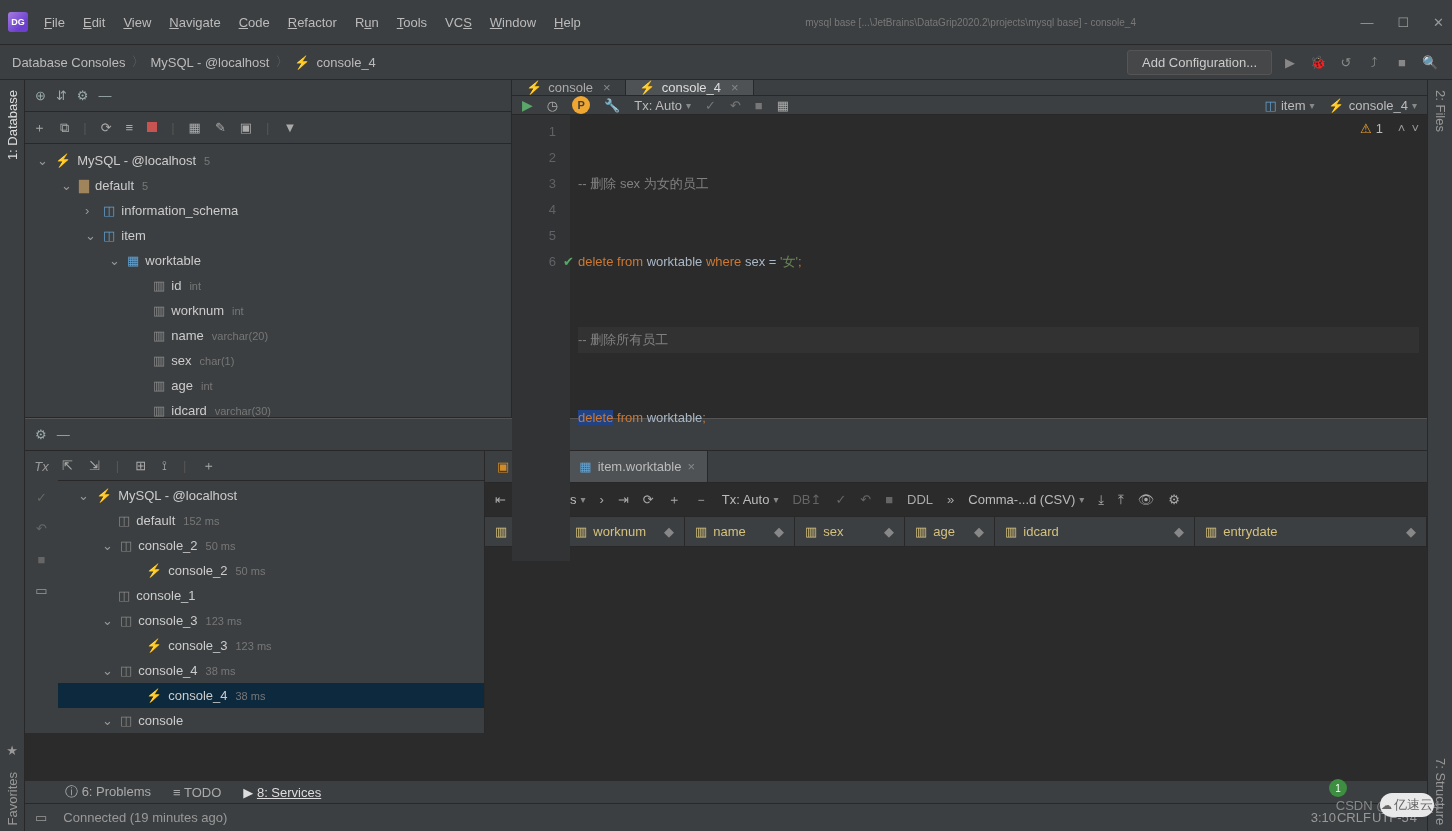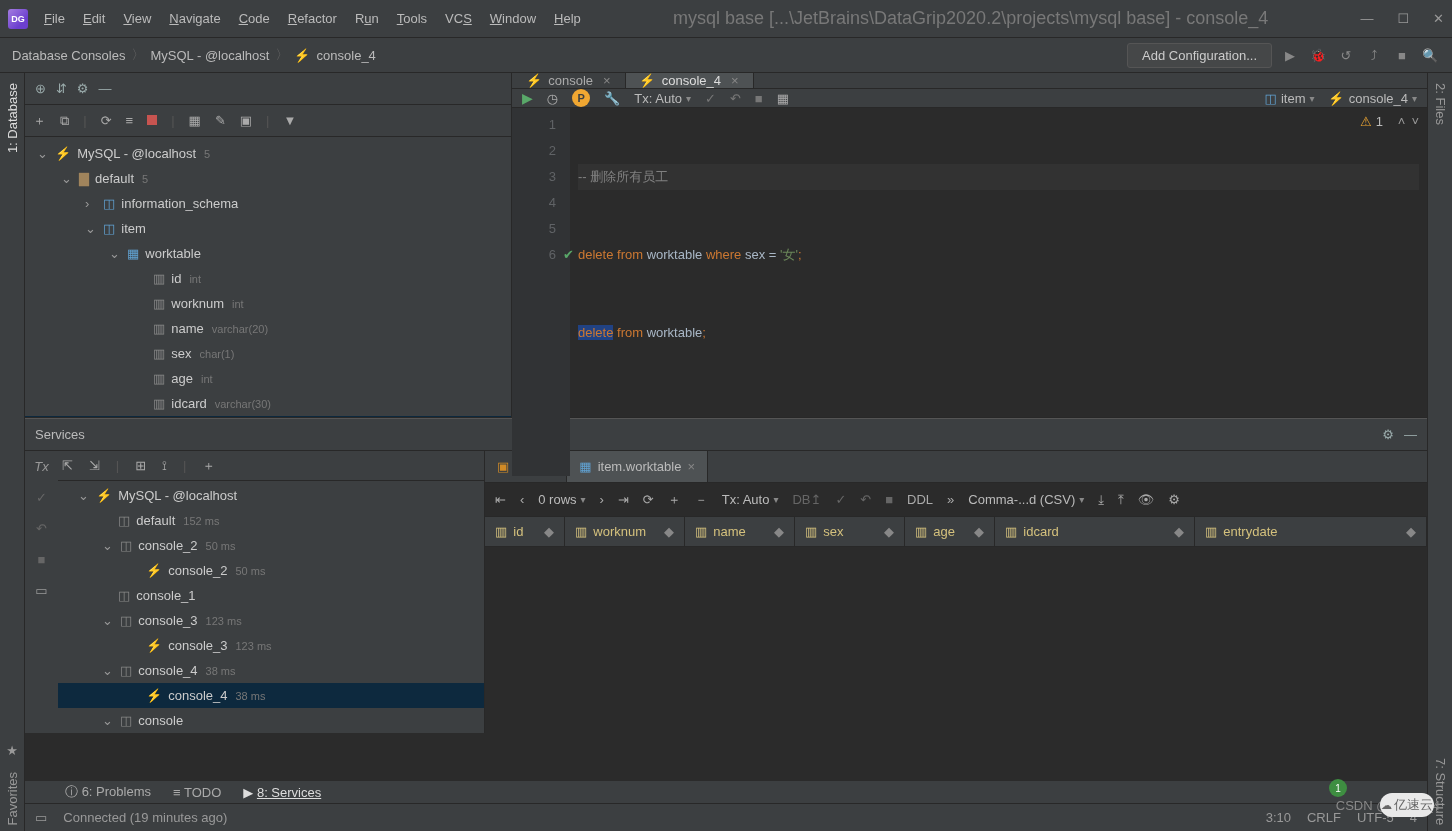--- a/index.html
+++ b/index.html
@@ -1,22 +1,22 @@
 <!DOCTYPE html>
 <html><head>
 <meta charset="utf-8">
 <style>
 * { margin:0; padding:0; box-sizing:border-box; font-family:"Segoe UI",Arial,sans-serif; font-size:13px; user-select:none; }
 body { background:#2b2b2b; color:#a9b7c6; width:1452px; height:831px; overflow:hidden; display:flex; flex-direction:column; }
-.titlebar { height:38px; background:#3c3f41; display:flex; align-items:center; padding:0 8px; gap:16px; border-bottom:1px solid #282828; }
+.titlebar { height:45px; background:#3c3f41; display:flex; align-items:center; padding:0 8px; gap:16px; border-bottom:1px solid #282828; }
 .logo { width:20px; height:20px; background:linear-gradient(135deg,#a47de0 0%,#6c3fcf 70%); border-radius:3px; position:relative; font-size:9px; font-weight:bold; color:#fff; display:flex; align-items:center; justify-content:center; }
 .menu { display:flex; gap:18px; }
 .menu span { color:#bbb; cursor:pointer; }
 .menu span u { text-decoration:underline; }
-.title-path { flex:1; text-align:center; color:#787878; font-size:18px; overflow:hidden; }
+.title-path { flex:1; text-align:center; color:#787878; font-size:10px; overflow:hidden; }
 .winbtns { display:flex; gap:24px; color:#999; }
 .winbtns span{cursor:pointer;}
 .toolbar2 { height:35px; background:#3c3f41; display:flex; align-items:center; padding:0 12px; border-bottom:1px solid #282828; gap:8px; }
 .crumb { color:#bbb; display:flex; align-items:center; gap:6px; }
 .crumb .sep{color:#666;}
 .spacer{flex:1;}
 .addconfig { background:#454748; border:1px solid #555; padding:4px 14px; border-radius:3px; color:#ccc; cursor:pointer; }
 .icbtn{color:#888;cursor:pointer; width:20px; text-align:center;}
 .main { flex:1; display:flex; min-height:0; }
 .leftstrip{width:25px; background:#3c3f41; border-right:1px solid #282828; display:flex; flex-direction:column; align-items:center; padding-top:4px; color:#999; font-size:11px;}
@@ -77,21 +77,21 @@
 .svctab{padding:0 12px; display:flex; align-items:center; gap:6px; color:#bbb; cursor:pointer; border-right:1px solid #282828;}
 .svctab.active{background:#4e5254;}
 .svctab .cx{color:#888;}
 .datatool{height:34px; display:flex; align-items:center; gap:14px; padding:0 10px; border-bottom:1px solid #282828; color:#aaa;}
 .datatool .ic{cursor:pointer;}
 .datahdr{height:30px; display:flex; align-items:stretch; background:#3c3f41; border-bottom:1px solid #282828;}
 .colhdr{display:flex; align-items:center; gap:6px; padding:0 10px; border-right:1px solid #282828; color:#d4c17d; font-family:Consolas,monospace;}
 .colhdr .sort{color:#888;margin-left:auto;}
 .datagrid{flex:1; background:#2b2b2b;}
 .statusbar{height:28px; background:#3c3f41; display:flex; align-items:center; padding:0 10px; gap:16px; border-top:1px solid #282828; color:#999;}
-.statusbar .r{margin-left:auto; display:flex; gap:16px;}
+.statusbar .r{margin-left:auto; display:flex; gap:1px;}
 .statustabs{height:22px; display:flex; padding:0 40px; gap:22px; align-items:center;}
 .statustabs span{cursor:pointer; color:#aaa;}
 .statustabs .act{color:#ddd;}
 .badgecirc{position:absolute; right:105px; bottom:34px; width:18px; height:18px; border-radius:50%; background:#3e8e41; color:#fff; font-size:10px; display:flex;align-items:center;justify-content:center;}
 .watermark{position:absolute; right:12px; bottom:18px; color:#888; font-size:13px;}
 .cloud{position:absolute; right:18px; bottom:14px; width:54px; height:24px; border-radius:12px; background:#e9e9e9; color:#666; font-size:11px; display:flex;align-items:center;justify-content:center; gap:2px;}
 </style>
 </head>
 <body>
 
@@ -280,40 +280,40 @@
         <div class="codebox">
           <div class="gutter">
             <div class="gl">1</div>
               <div class="gl">2</div>
               <div class="gl">3</div>
               <div class="gl">4</div>
               <div class="gl">5</div>
               <div class="gl">6<span class="check">✔</span></div>
           </div>
           <div class="code">
+            <div class="cl"><span class="c">-- 删除 sex 为女的员工</span></div>
+            <div class="cl"><span class="k">delete</span> <span class="k">from</span> <span class="id">worktable</span> <span class="k">where</span> <span class="id">sex</span> <span>=</span> <span class="s">'女'</span><span class="k">;</span></div>
             <div class="cl sel"><span class="c">-- 删除所有员工</span></div>
-            <div class="cl"><span class="k">delete</span> <span class="k">from</span> <span class="id">worktable</span> <span class="k">where</span> <span class="id">sex</span> <span>=</span> <span class="s">'女'</span><span class="k">;</span></div>
             <div class="cl"><span class="hlbox">delete</span> <span class="k">from</span> <span class="id">worktable</span><span class="k">;</span></div>
             <div class="cl"></div>
           </div>
           <div class="warnbadge">
               <span class="tri">⚠</span>
               <span>1</span>
             </div>
           <div class="updown">
               <span>˄</span>
               <span>˅</span>
             </div>
         </div>
       </div>
     </div>
 
     <div class="servicespanel">
       <div class="panelhdr">
-        <span class="pt">Services</span>
         <span class="ic">⚙</span>
         <span class="ic">—</span>
       </div>
       <div class="svcbody">
         <div class="svcleft">
           <div class="svcstrip">
             <span style="font-style:italic">Tx</span>
             <span style="color:#666">✓</span>
             <span style="color:#666">↶</span>
             <span style="color:#666">■</span>

